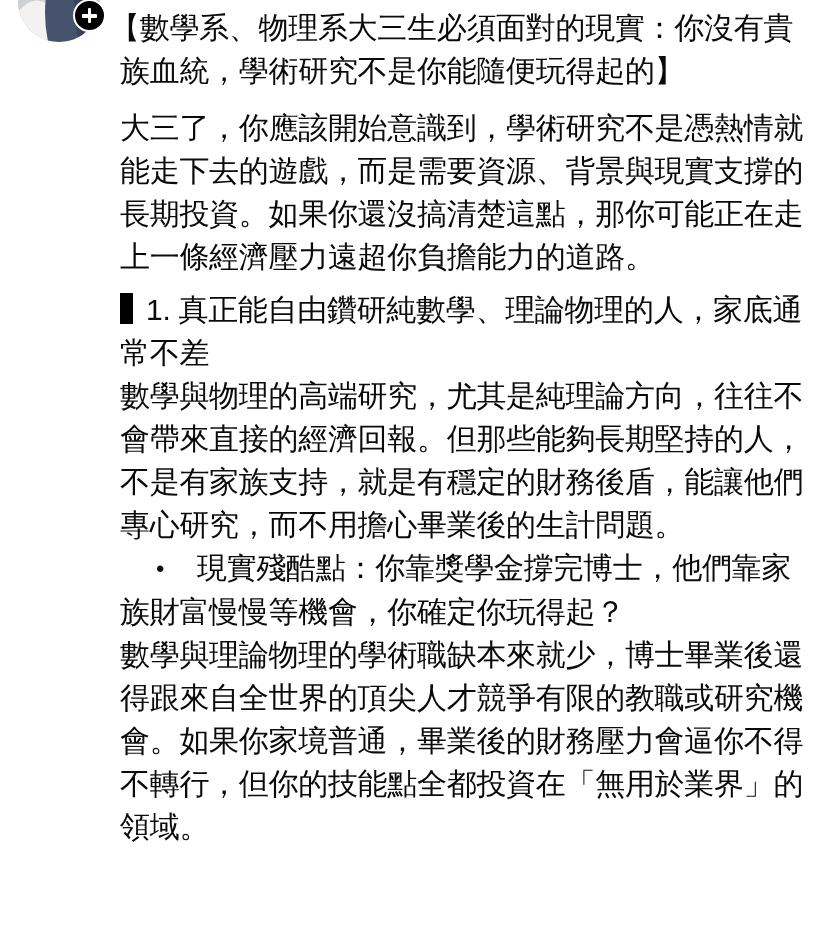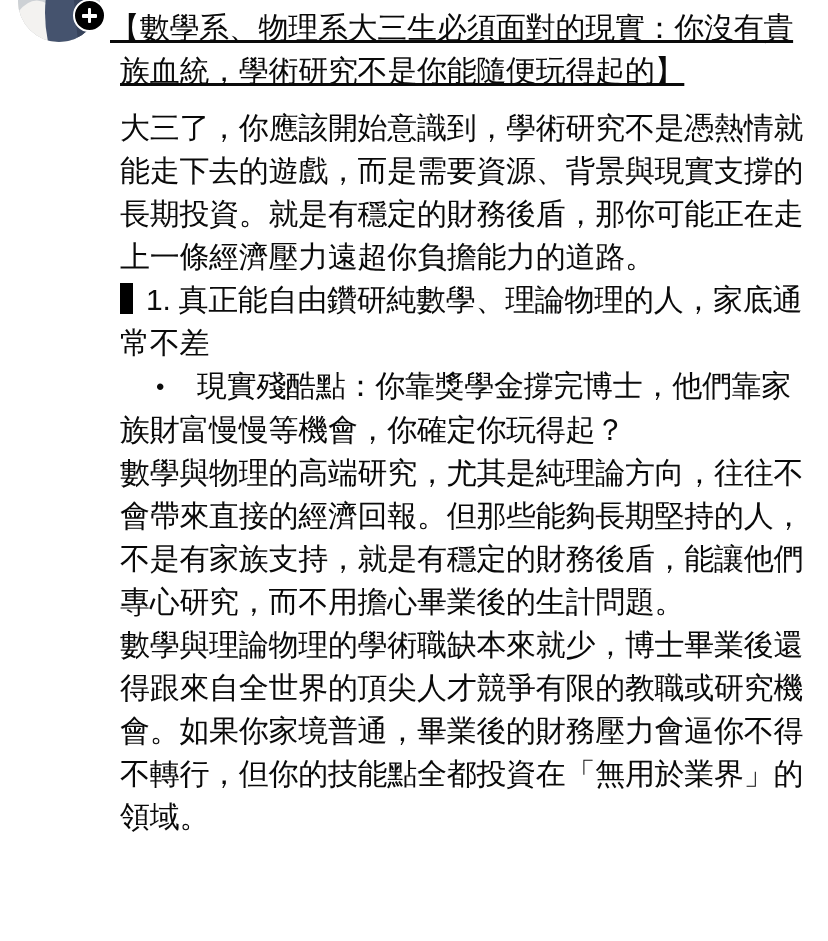--- a/index.html
+++ b/index.html
@@ -39,23 +39,23 @@
   .plus::before { left: 7px; top: 13px; width: 15px; height: 3.5px; }
   .plus::after  { left: 12.75px; top: 7px; width: 3.5px; height: 15px; }
   
   .content {
     position: absolute; left: 120px; top: 6px;
     width: 692px;
     font-size: 30px;
     line-height: 43px;
     letter-spacing: -0.3px;
   }
-  .title { margin: 0 0 14px 0; text-indent: -10px; text-decoration: underline; }
+  .title { margin: 0 0 14px 0; text-indent: -10px; }
   .blk { margin: 0; }
-  .blk.heading { }
+  .blk.heading { margin-top: 10px; }
   .hbar {
     display: inline-block;
     width: 13px; height: 31px;
     background: #000000;
     margin-right: 13px;
     vertical-align: -4px;
   }
   .blk.bullet { text-indent: 36px; }
   .bu {
     display: inline-block;
@@ -81,21 +81,21 @@
     </svg>
   </div>
 
   <div class="badge">
     <span class="plus"></span>
   </div>
 
   <div class="content">
     <p class="title">【數學系、物理系大三生必須面對的現實：你沒有貴族血統，學術研究不是你能隨便玩得起的】</p>
     <div>
-        <p class="blk body">大三了，你應該開始意識到，學術研究不是憑熱情就能走下去的遊戲，而是需要資源、背景與現實支撐的長期投資。就是有穩定的財務後盾，那你可能正在走上一條經濟壓力遠超你負擔能力的道路。</p>
+        <p class="blk body">大三了，你應該開始意識到，學術研究不是憑熱情就能走下去的遊戲，而是需要資源、背景與現實支撐的長期投資。如果你還沒搞清楚這點，那你可能正在走上一條經濟壓力遠超你負擔能力的道路。</p>
         <p class="blk heading"><span class="hbar"></span>1. 真正能自由鑽研純數學、理論物理的人，家底通常不差</p>
+        <p class="blk body">數學與物理的高端研究，尤其是純理論方向，往往不會帶來直接的經濟回報。但那些能夠長期堅持的人，不是有家族支持，就是有穩定的財務後盾，能讓他們專心研究，而不用擔心畢業後的生計問題。</p>
         <p class="blk bullet"><span class="bu">•</span>現實殘酷點：你靠獎學金撐完博士，他們靠家族財富慢慢等機會，你確定你玩得起？</p>
-        <p class="blk body">數學與物理的高端研究，尤其是純理論方向，往往不會帶來直接的經濟回報。但那些能夠長期堅持的人，不是有家族支持，就是有穩定的財務後盾，能讓他們專心研究，而不用擔心畢業後的生計問題。</p>
         <p class="blk body">數學與理論物理的學術職缺本來就少，博士畢業後還得跟來自全世界的頂尖人才競爭有限的教職或研究機會。如果你家境普通，畢業後的財務壓力會逼你不得不轉行，但你的技能點全都投資在「無用於業界」的領域。</p>
       </div>
   </div>
 
 </div>
 
 </body></html>

